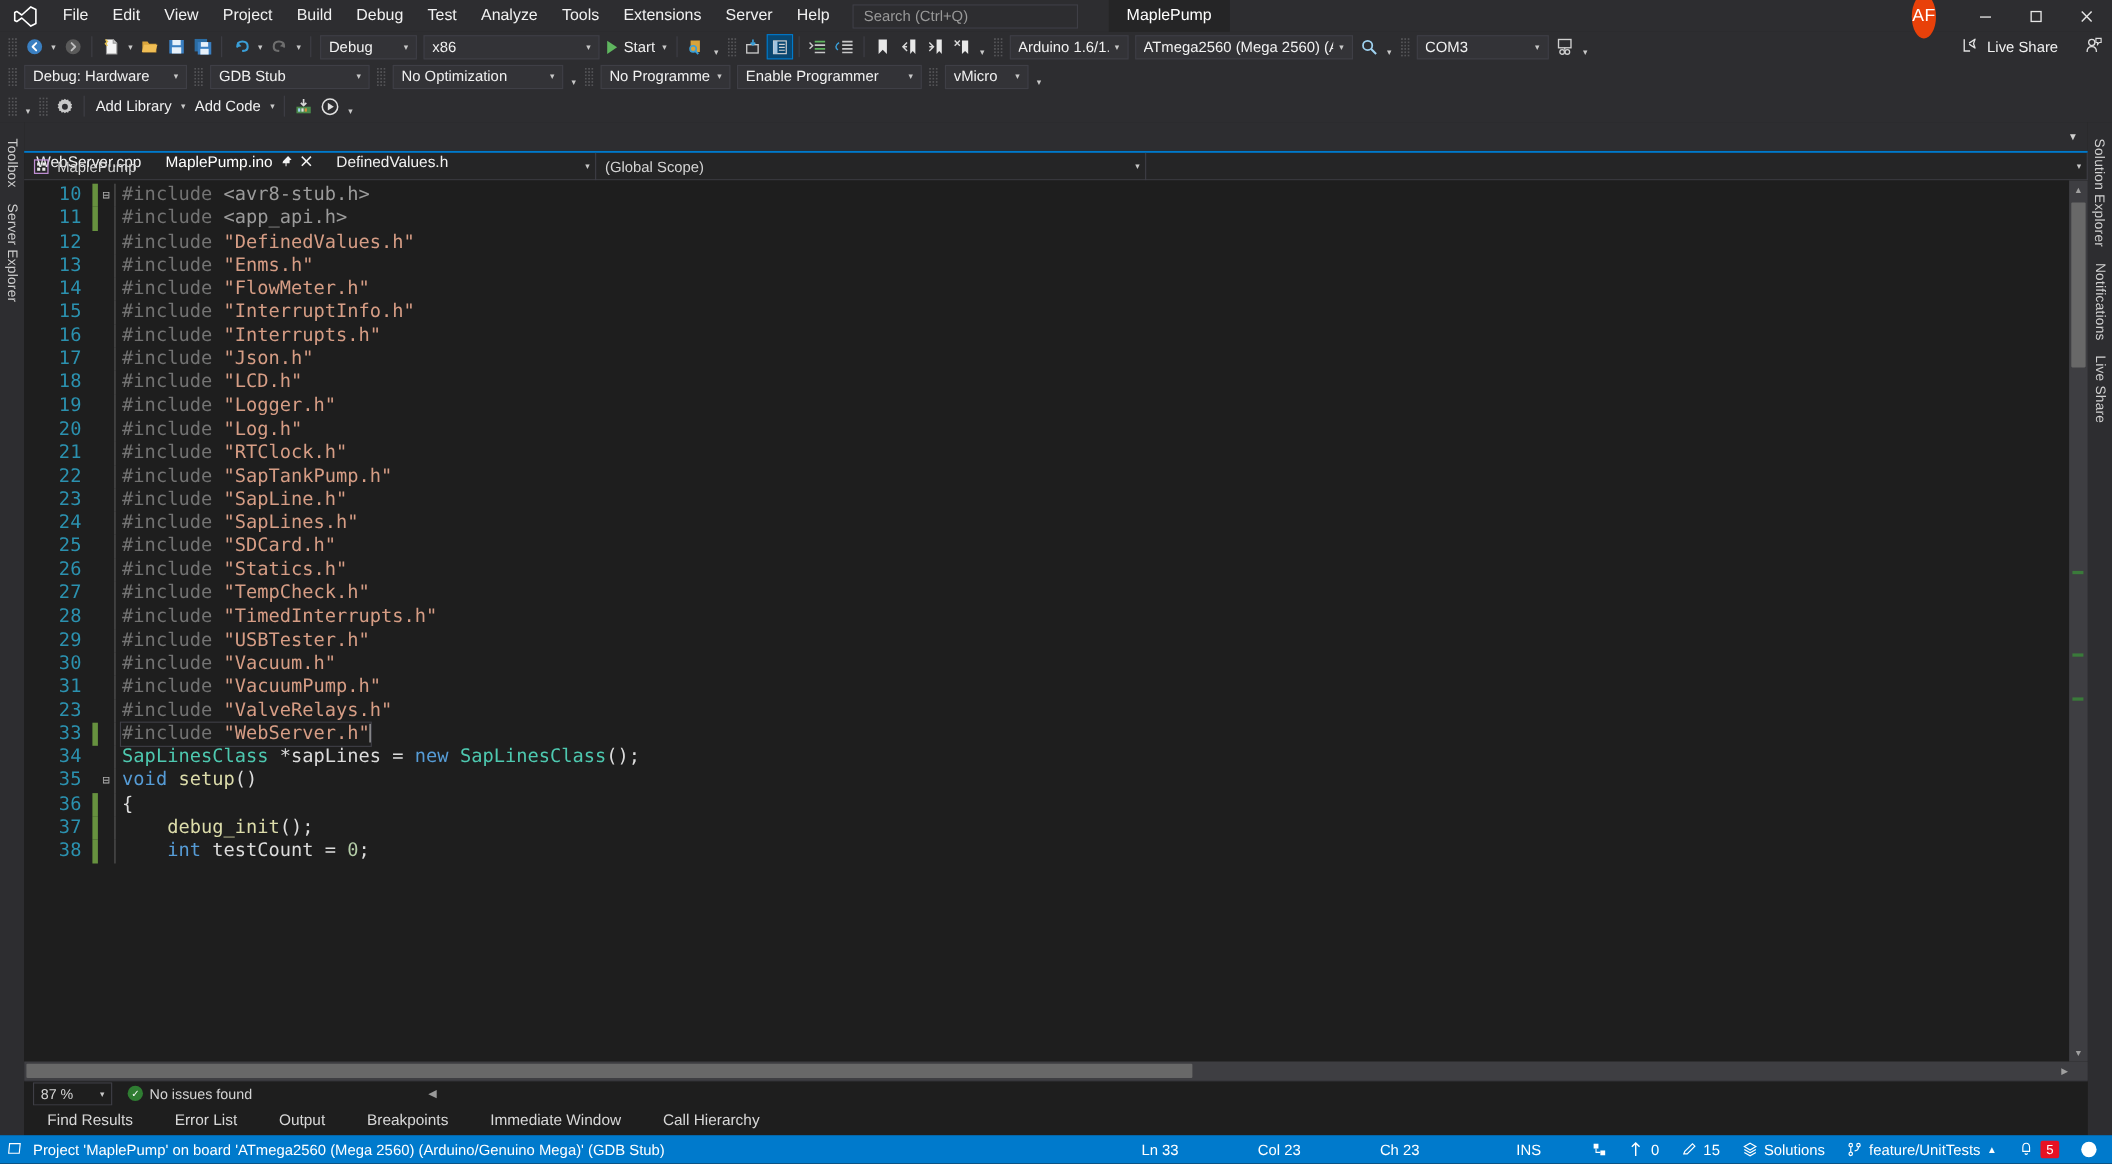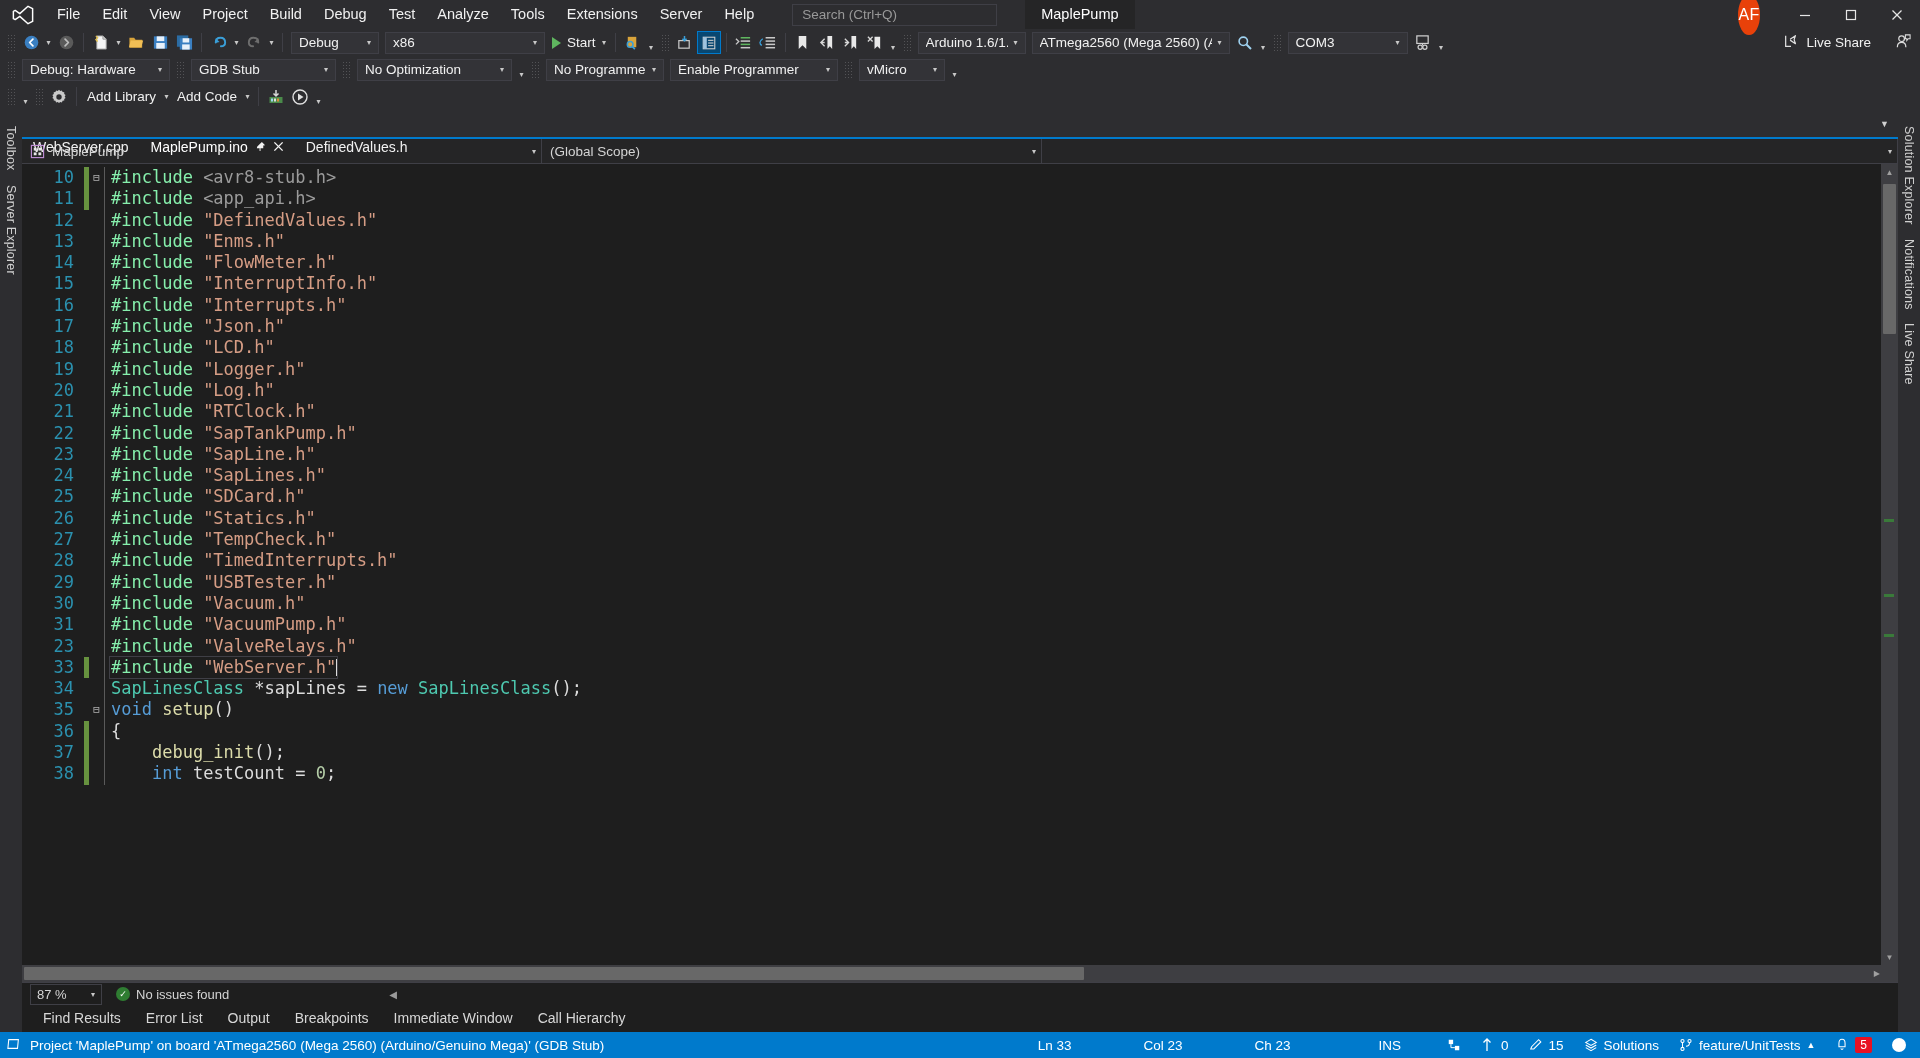--- a/index.html
+++ b/index.html
@@ -26,21 +26,21 @@
     display: flex; align-items: center; justify-content: center;
   }
   .vs-logo svg { display:block; }
   .menu { display: flex; align-items: center; height: 29px; }
   .menu-item {
     padding: 0 11px; height: 29px; line-height: 29px;
     font-size: 14.5px; color: #f1f1f1; cursor: default;
     white-space: nowrap;
   }
   .search-box {
-    margin-left: 27px;
+    margin-left: 10px;
     width: 205px; height: 22px;
     background: #2d2d30; border: 1px solid #3f3f46;
     display: flex; align-items: center;
     padding: 0 4px 0 7px;
     gap: 48px;
   }
   .search-box input {
     flex: 1; background: transparent; border: none; outline: none;
     color: #cfcfcf; font-size: 13.5px;
     font-family: "Liberation Sans", sans-serif;
@@ -195,21 +195,21 @@
     font-family: "DejaVu Sans Mono", "Liberation Mono", monospace;
   }
   .gmark { width: 5px; height: 21.3px; flex-shrink: 0; }
   .gmark.green { background: #67923f; }
   .fold {
     width: 15px; text-align: center; color: #b0b0b0; font-size: 11px;
     flex-shrink: 0; font-family: "DejaVu Sans Mono", monospace;
   }
   .vline { width: 1px; background: #5a5a5a; height: 21.3px; flex-shrink: 0; margin-right: 5px; }
   .codecell { display: inline-block; padding-left: 1px; }
-  .k-pre  { color: #86efac; }   
+  .k-pre  { color: #737373; }   
   .k-ang  { color: #9b9b9b; }   
   .k-str  { color: #d69d85; }   
   .k-type { color: #4ec9b0; }
   .k-kw   { color: #569cd6; }
   .k-plain{ color: #dcdcdc; }
   .k-fn   { color: #dcdcaa; }
   .k-num  { color: #b5cea8; }
   .caret-blink {
     display:inline-block; width:1px; height:17px; background:#dcdcdc;
     vertical-align:-3px;
@@ -254,21 +254,21 @@
   .issues { display: flex; align-items: center; gap: 6px; margin-left: 14px; }
   .check-circle {
     width: 14px; height: 14px; border-radius: 50%;
     background: #2f7d32; display:flex; align-items:center; justify-content:center;
     color: #ffffff; font-size: 9px; line-height: 1;
   }
   .hsplit-left { margin-left: 160px; color:#9a9a9a; font-size:10px; }
 
   .panel-tabs {
     height: 27px; background: #1e1e1e; display: flex; align-items: center;
-    padding-left: 10px; gap: 3px;
+    padding-left: 10px; gap: 16px;
   }
   .ptab {
     padding: 0 11px; height: 27px; line-height: 27px;
     color: #d8d8d8; font-size: 14px; white-space: nowrap;
   }
 
   .statusbar {
     height: 26px; min-height: 26px; background: #007acc;
     display: flex; align-items: center; color: #ffffff; font-size: 13.5px;
   }
@@ -555,21 +555,21 @@
     <div class="grip"></div>
     <div class="combo" style="width:118px">
       <span class="cval">No Programmer (</span>
       <span class="carr">▾</span>
     </div>
     <div class="combo" style="width:168px">
       <span class="cval">Enable Programmer</span>
       <span class="carr">▾</span>
     </div>
     <div class="grip"></div>
-    <div class="combo" style="width:86px">
+    <div class="combo" style="width:76px">
       <span class="cval">vMicro</span>
       <span class="carr">▾</span>
     </div>
     <div class="overflow">▾</div>
   </div>
 
   <div class="tbrow">
     <div class="grip"></div>
     <div class="overflow">▾</div>
     <div class="grip"></div>

